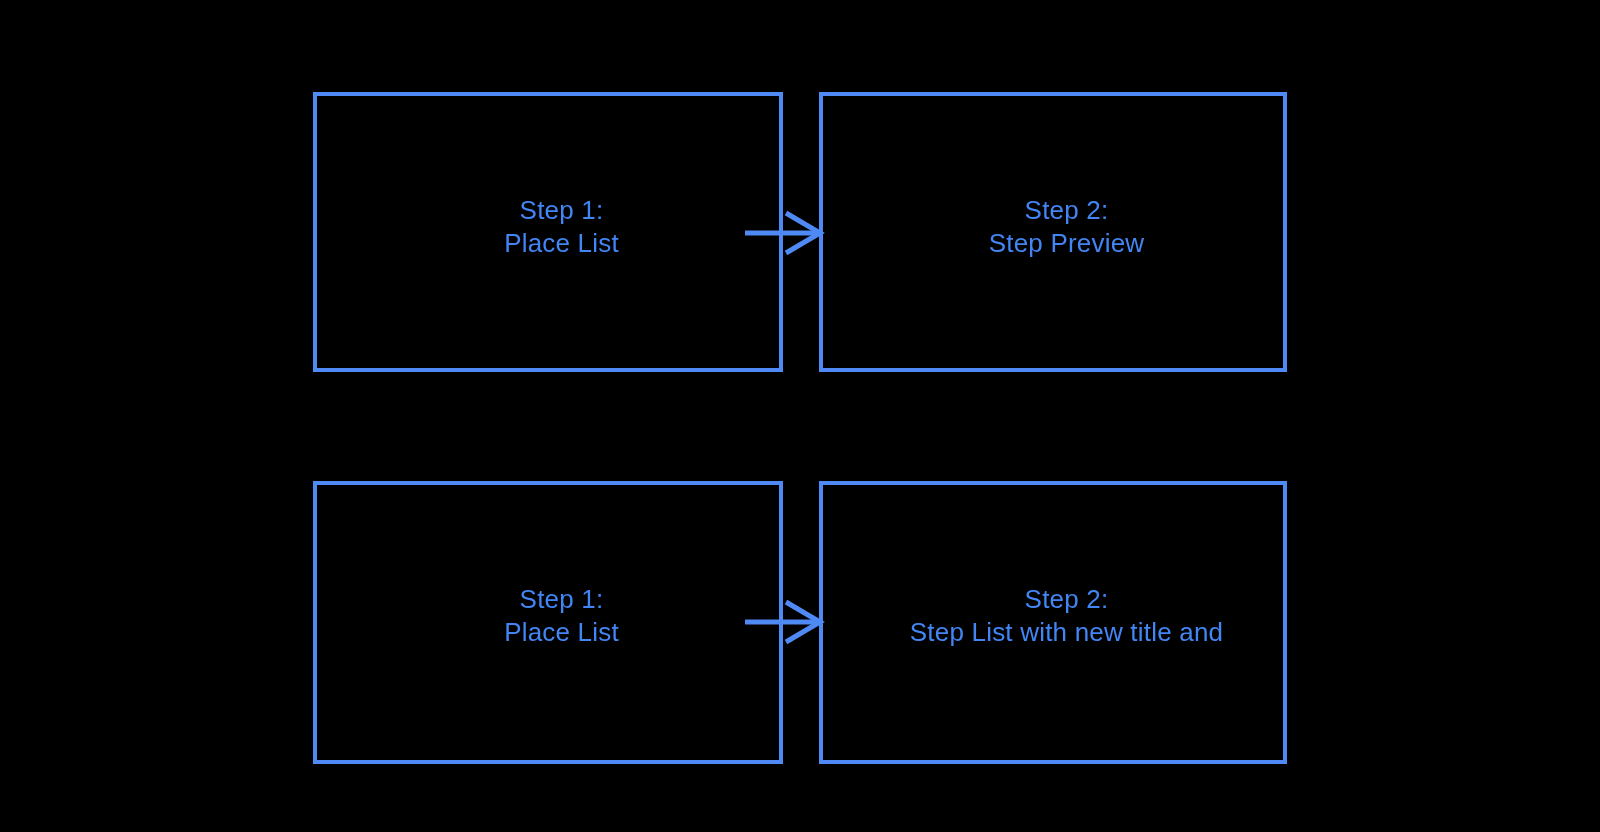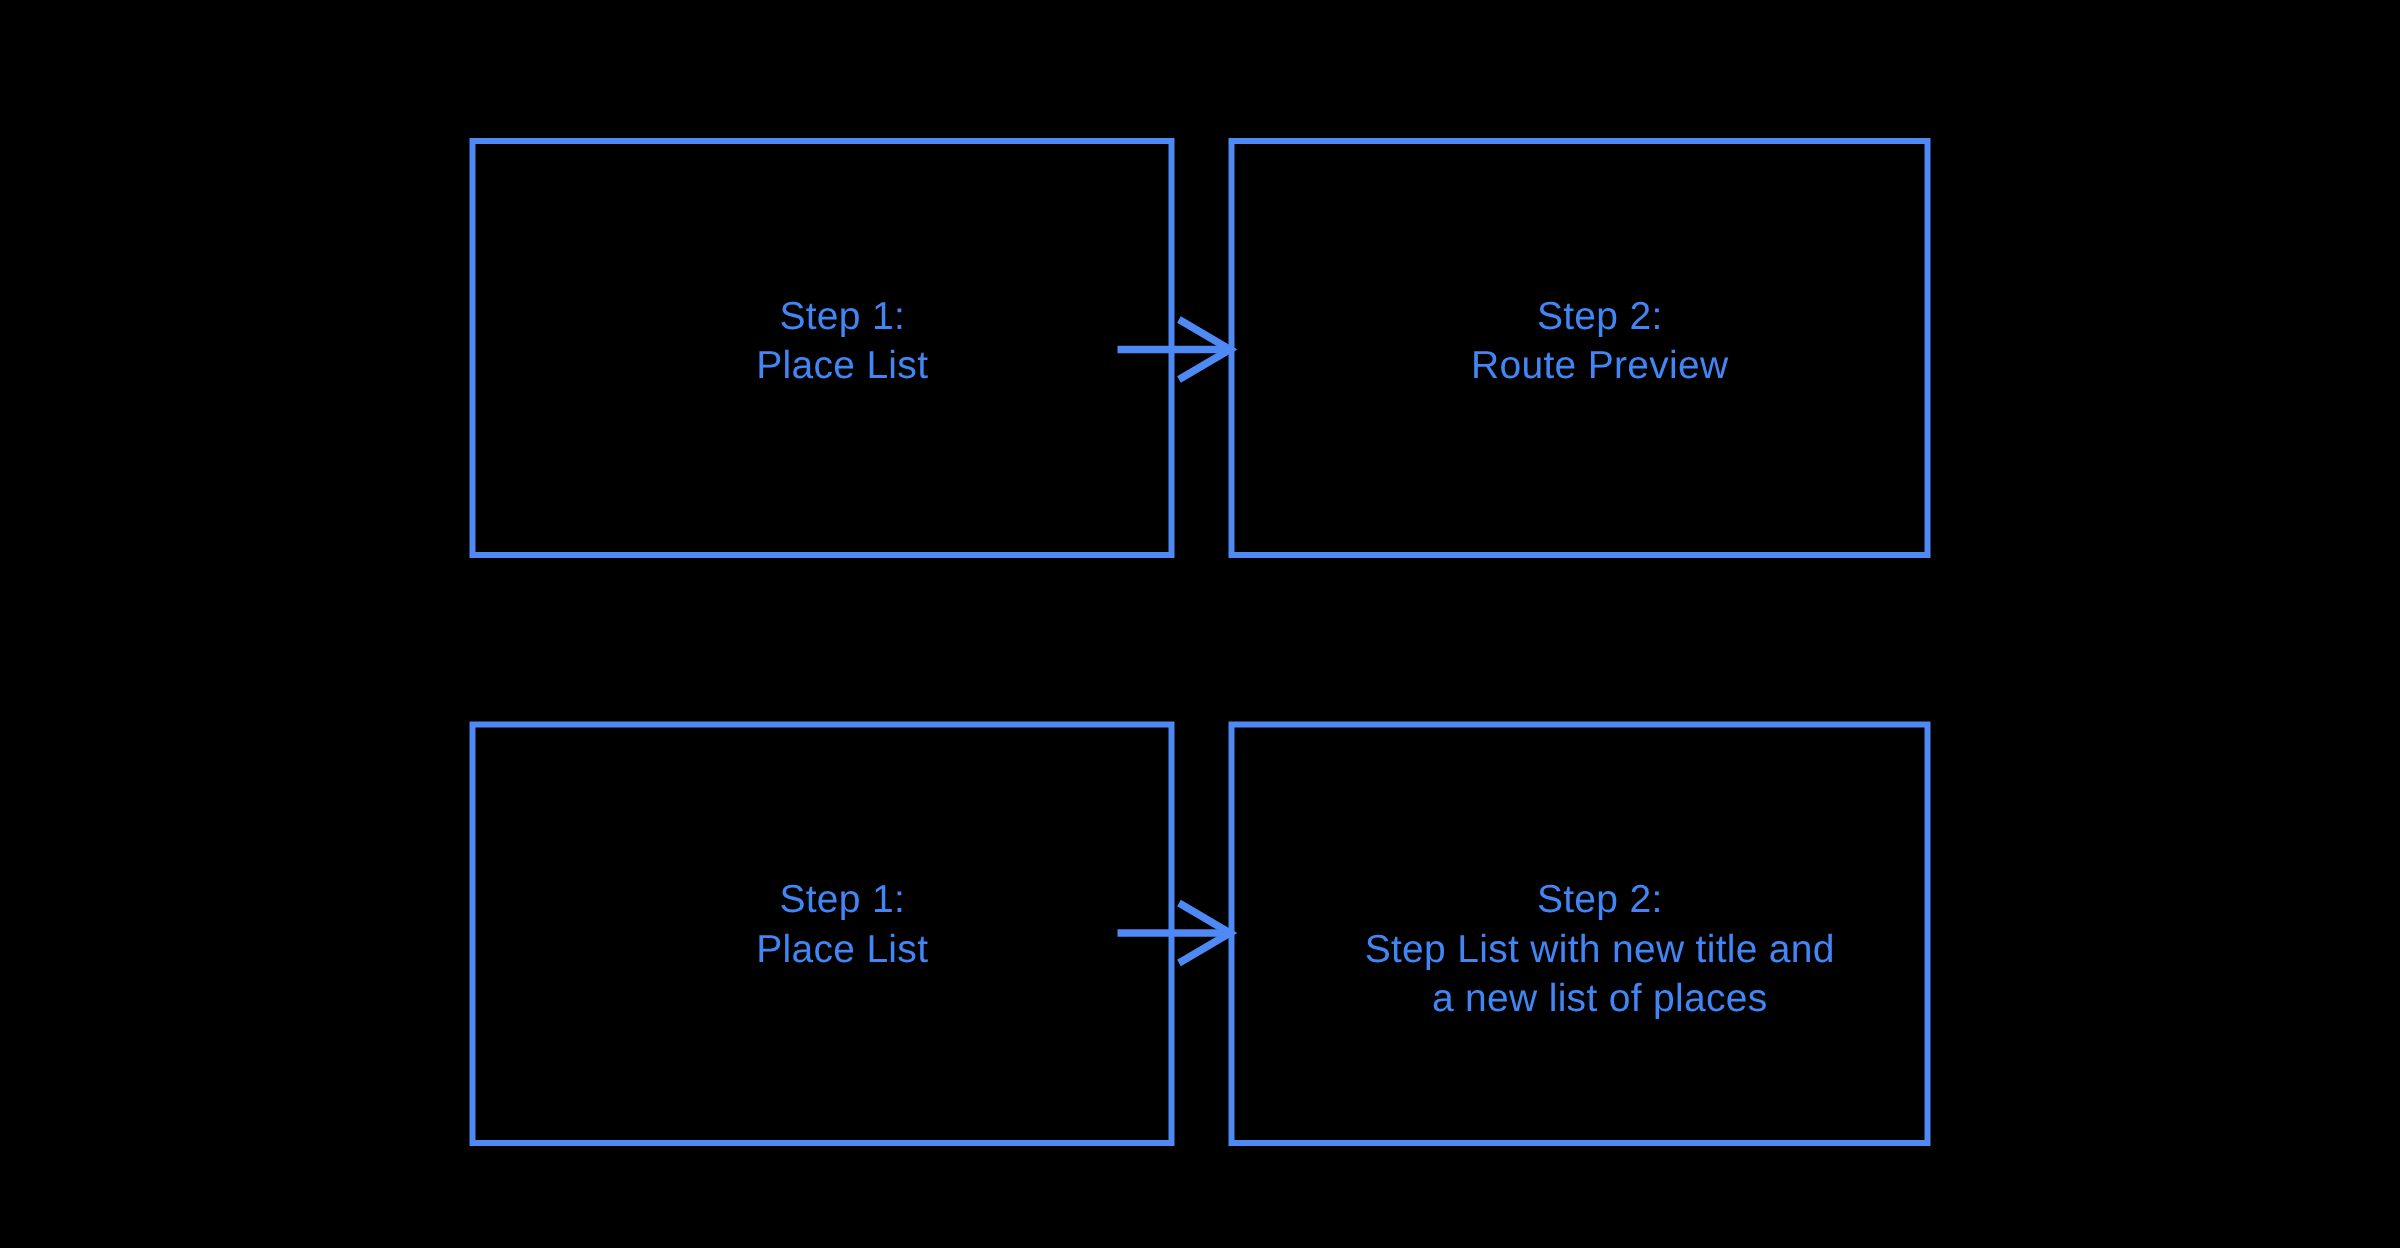--- a/index.html
+++ b/index.html
@@ -60,41 +60,40 @@
   <div class="box box-1">
     <div class="label">
       <div>Step 1:</div>
       <div>Place List</div>
     </div>
   </div>
 
   <div class="box box-2">
     <div class="label">
       <div>Step 2:</div>
-      <div>Route Preview</div>
+      <div>Step Preview</div>
     </div>
   </div>
 
   <svg class="arrow arrow-1" viewBox="0 0 92 60">
     <line x1="5" y1="30" x2="77" y2="30"></line>
     <polyline points="46,10 80,30 46,50"></polyline>
   </svg>
 
   <div class="box box-3">
     <div class="label">
       <div>Step 1:</div>
       <div>Place List</div>
     </div>
   </div>
 
   <div class="box box-4">
     <div class="label">
       <div>Step 2:</div>
       <div>Step List with new title and</div>
-      <div>a new list of places</div>
     </div>
   </div>
 
   <svg class="arrow arrow-2" viewBox="0 0 92 60">
     <line x1="5" y1="30" x2="77" y2="30"></line>
     <polyline points="46,10 80,30 46,50"></polyline>
   </svg>
 
 </div>
 

